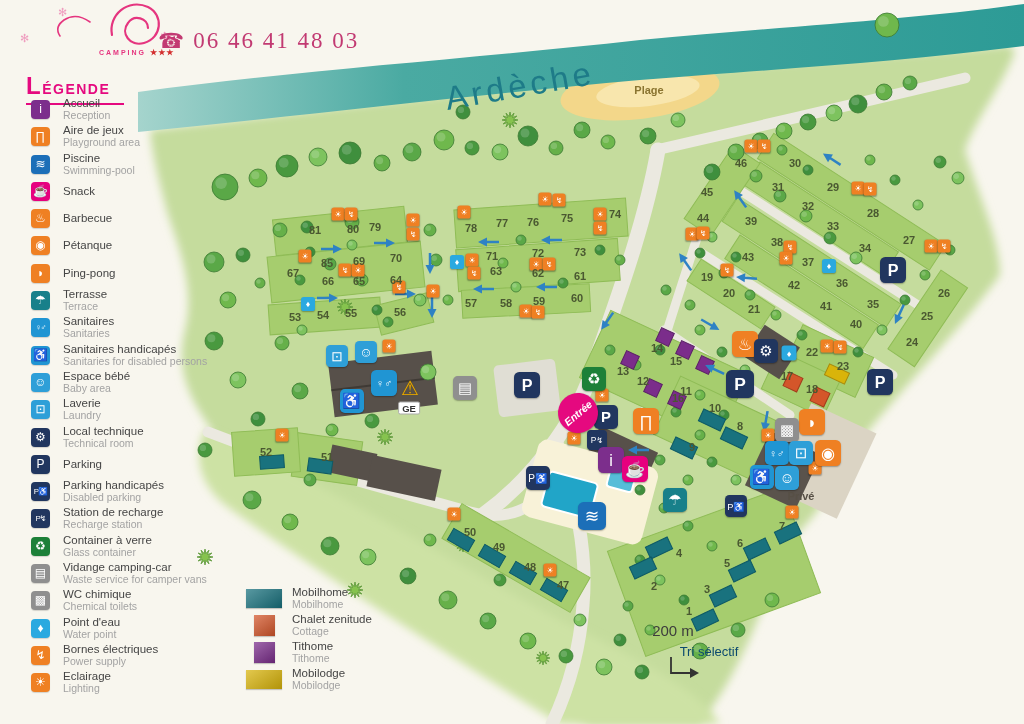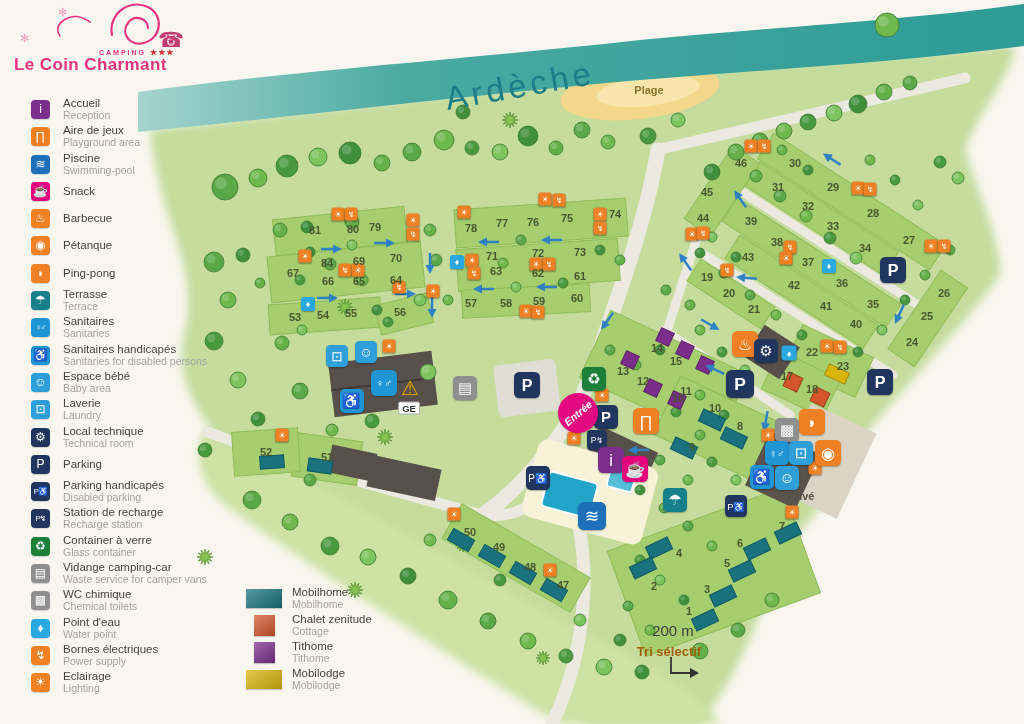--- a/index.html
+++ b/index.html
@@ -58,21 +58,21 @@
           background:#e5097f;color:#fff;display:flex;align-items:center;justify-content:center;
           font-size:10.5px;font-weight:bold;font-style:italic;box-shadow:0 1px 2px rgba(0,0,0,.3);}
   .map-label{position:absolute;transform:translate(-50%,-50%);white-space:nowrap;}
   .lbl-river{font-size:33px;color:#1e7b88;letter-spacing:4px;
              transform:translate(-50%,-50%) rotate(-10deg);}
   .lbl-plage{font-size:11px;font-weight:bold;color:#8a7430;}
   .lbl-prive{font-size:11px;font-weight:bold;color:#575046;}
   .lbl-ge{font-size:9.5px;font-weight:bold;color:#333;background:#fff;border:1px solid #aaa;
           padding:0 3px;border-radius:2px;}
   .lbl-200m{font-size:15px;color:#3d3d3d;}
-  .lbl-tri{font-size:13px;font-weight:bold;color:#a16207;}
+  .lbl-tri{font-size:13px;font-weight:normal;color:#0c4a6e;margin-left:40px;}
 </style>
 </head>
 <body>
 
 <div class="stage">
 
   <svg class="layer" viewBox="0 0 1024 724">
     <defs>
       <linearGradient id="gRiver" x1="0" y1="0" x2="1" y2="0">
         <stop offset="0" stop-color="#a5d4cd"></stop>
@@ -680,21 +680,21 @@
       <div class="pitch" style="left: 506px; top: 303px;">58</div>
       <div class="pitch" style="left: 539px; top: 301px;">59</div>
       <div class="pitch" style="left: 577px; top: 298px;">60</div>
       <div class="pitch" style="left: 580px; top: 276px;">61</div>
       <div class="pitch" style="left: 538px; top: 273px;">62</div>
       <div class="pitch" style="left: 496px; top: 271px;">63</div>
       <div class="pitch" style="left: 396px; top: 280px;">64</div>
       <div class="pitch" style="left: 359px; top: 281px;">65</div>
       <div class="pitch" style="left: 328px; top: 281px;">66</div>
       <div class="pitch" style="left: 293px; top: 273px;">67</div>
-      <div class="pitch" style="left: 327px; top: 263px;">84</div>
+      <div class="pitch" style="left: 327px; top: 263px;">85</div>
       <div class="pitch" style="left: 359px; top: 261px;">69</div>
       <div class="pitch" style="left: 396px; top: 258px;">70</div>
       <div class="pitch" style="left: 492px; top: 256px;">71</div>
       <div class="pitch" style="left: 538px; top: 253px;">72</div>
       <div class="pitch" style="left: 580px; top: 252px;">73</div>
       <div class="pitch" style="left: 615px; top: 214px;">74</div>
       <div class="pitch" style="left: 567px; top: 218px;">75</div>
       <div class="pitch" style="left: 533px; top: 222px;">76</div>
       <div class="pitch" style="left: 502px; top: 223px;">77</div>
       <div class="pitch" style="left: 471px; top: 228px;">78</div>
@@ -708,23 +708,24 @@
       <path d="M 18,-2 c 0,-10 -14,-14 -20,-5 c -8,10 2,24 16,20 c 18,-5 20,-28 4,-36 c -20,-9 -40,8 -36,28"></path>
       <path d="M -40,-8 q -14,-10 -26,-2 q -10,7 -4,16" stroke-width="1.6"></path>
       <path d="M 38,6 q 14,10 26,2 q 10,-7 4,-16" stroke-width="1.6"></path>
     </g>
   </svg>
   <span class="flower" style="left:58px;top:6px">✻</span>
   <span class="flower" style="left:160px;top:30px">✻</span>
   <span class="flower" style="left:20px;top:32px">✻</span>
 
   <div class="brand-top"><span>CAMPING</span> <span class="brand-stars">★★★</span></div>
-  <div class="brand-name">Le Coin Charmant</div>
+  <div class="legend-title">Légende</div>
   <div class="phone">
     <span class="ph-icon">☎</span>
+    <span class="ph-num">06 46 41 48 03</span>
   </div>
 
   <div class="legend">
       <div class="legend-item">
         <span class="lg-icon" style="background: rgb(124, 46, 140);">i</span>
         <span class="lg-text">
           <div class="fr">Accueil</div>
           <div class="en">Reception</div>
         </span>
       </div>

